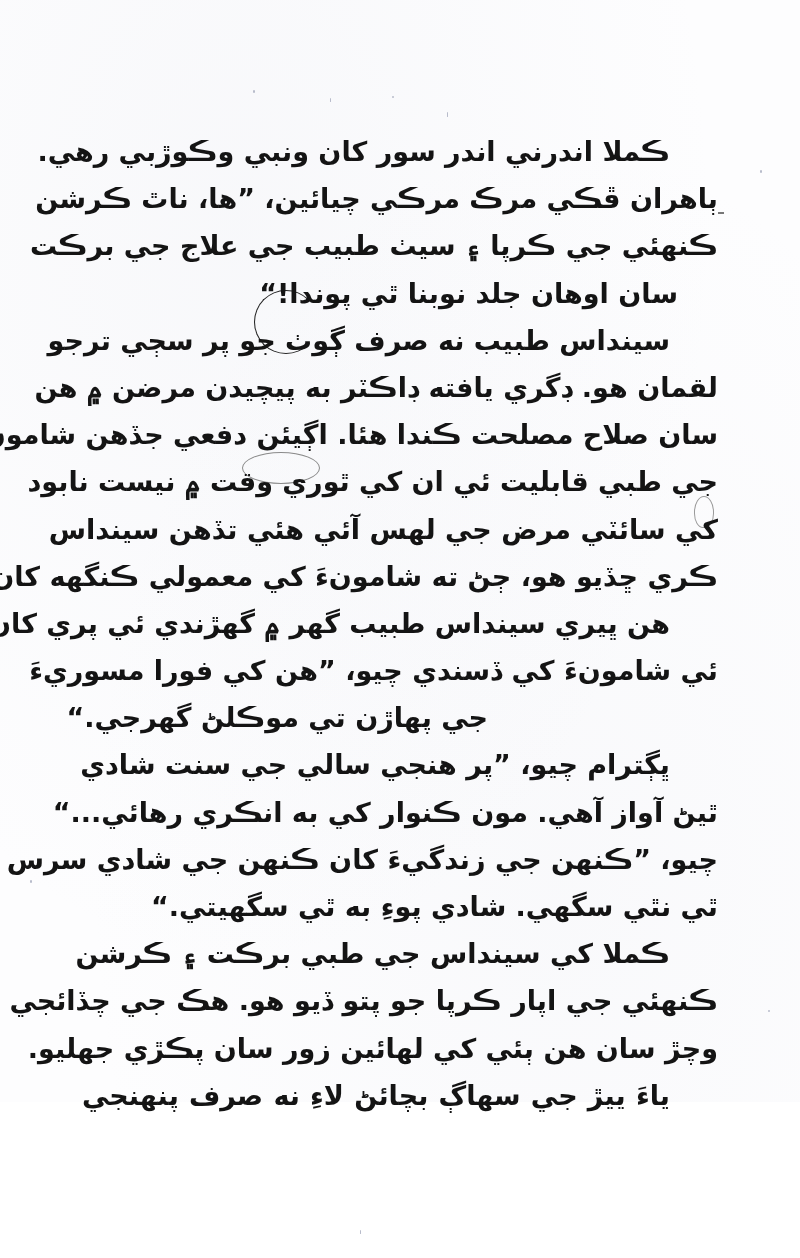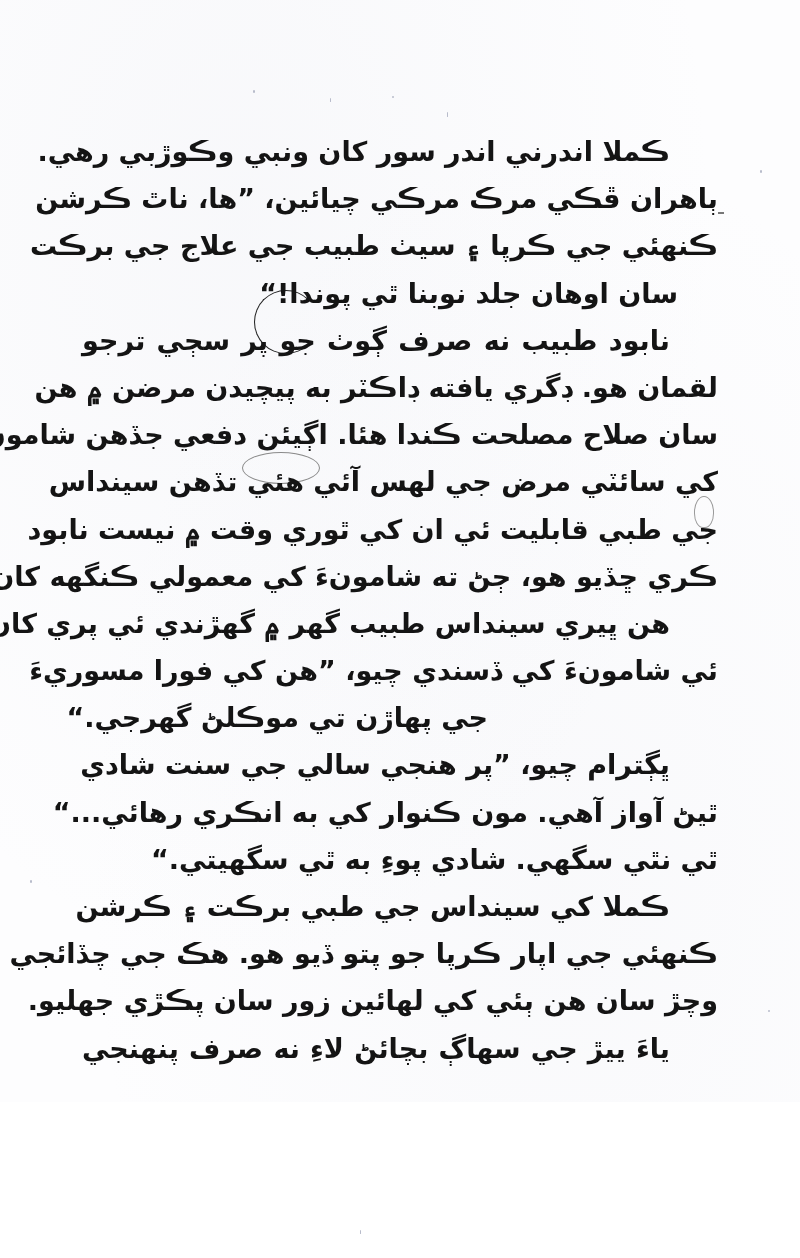--- a/index.html
+++ b/index.html
@@ -99,30 +99,31 @@
 
   <div class="pencil-circle" style="left:254px;top:290px;width:62px;height:62px;border-right-color:transparent;"></div>
 
   <div class="pencil-oval" style="left:242px;top:452px;width:76px;height:30px;"></div>
 
   <div class="text-block">
     <div class="line indent">ڪملا اندرني اندر سور کان ونبي وڪوڙبي رهي.</div>
     <div class="line">ٻاهران ڦڪي مرڪ مرڪي چيائين، ”ها، ناٿ ڪرشن</div>
     <div class="line">ڪنهئي جي ڪرپا ۽ سيٺ طبيب جي علاج جي برڪت</div>
     <div class="line para-last">سان اوهان جلد نوبنا ٿي پوندا!“</div>
-    <div class="line indent">نابود طبيب نه صرف ڳوٺ جو پر سڄي ترجو</div>
+    <div class="line indent">سينداس طبيب نه صرف ڳوٺ جو پر سڄي ترجو</div>
     <div class="line">لقمان هو. ڊگري يافته ڊاڪٽر به پيچيدن مرضن ۾ هن</div>
     <div class="line">سان صلاح مصلحت ڪندا هئا. اڳيئن دفعي جڏهن شامونءَ</div>
+    <div class="line">جي طبي قابليت ئي ان کي ٿوري وقت ۾ نيست نابود</div>
     <div class="line">کي سائٽي مرض جي لهس آئي هئي تڏهن سينداس</div>
-    <div class="line">جي طبي قابليت ئي ان کي ٿوري وقت ۾ نيست نابود</div>
     <div class="line">ڪري ڇڏيو هو، ڄڻ ته شامونءَ کي معمولي ڪنگهه کان</div>
     <div class="line indent">هن ڀيري سينداس طبيب گهر ۾ گهڙندي ئي پري کان</div>
     <div class="line">ئي شامونءَ کي ڏسندي چيو، ”هن کي فورا مسوريءَ</div>
     <div class="line para-last" style="padding-right:230px;">جي پهاڙن تي موڪلڻ گهرجي.“</div>
     <div class="line indent">ڀڳترام چيو، ”پر هنجي سالي جي سنت شادي</div>
     <div class="line">ٿيڻ آواز آهي. مون ڪنوار کي به انڪري رهائي...“</div>
+    <div class="line">چيو، ”ڪنهن جي زندگيءَ کان ڪنهن جي شادي سرس</div>
     <div class="line para-last" style="padding-right:0;">ٿي نٿي سگهي. شادي پوءِ به ٿي سگهيتي.“</div>
     <div class="line indent">ڪملا کي سينداس جي طبي برڪت ۽ ڪرشن</div>
     <div class="line">ڪنهئي جي اپار ڪرپا جو پتو ڏيو هو. هڪ جي چڏائجي</div>
     <div class="line">وچڙ سان هن ٻئي کي لهائين زور سان پڪڙي جهليو.</div>
     <div class="line indent">ياءَ ييڙ جي سهاڳ بچائڻ لاءِ نه صرف پنهنجي</div>
   </div>
 </div>
 
 </body></html>

